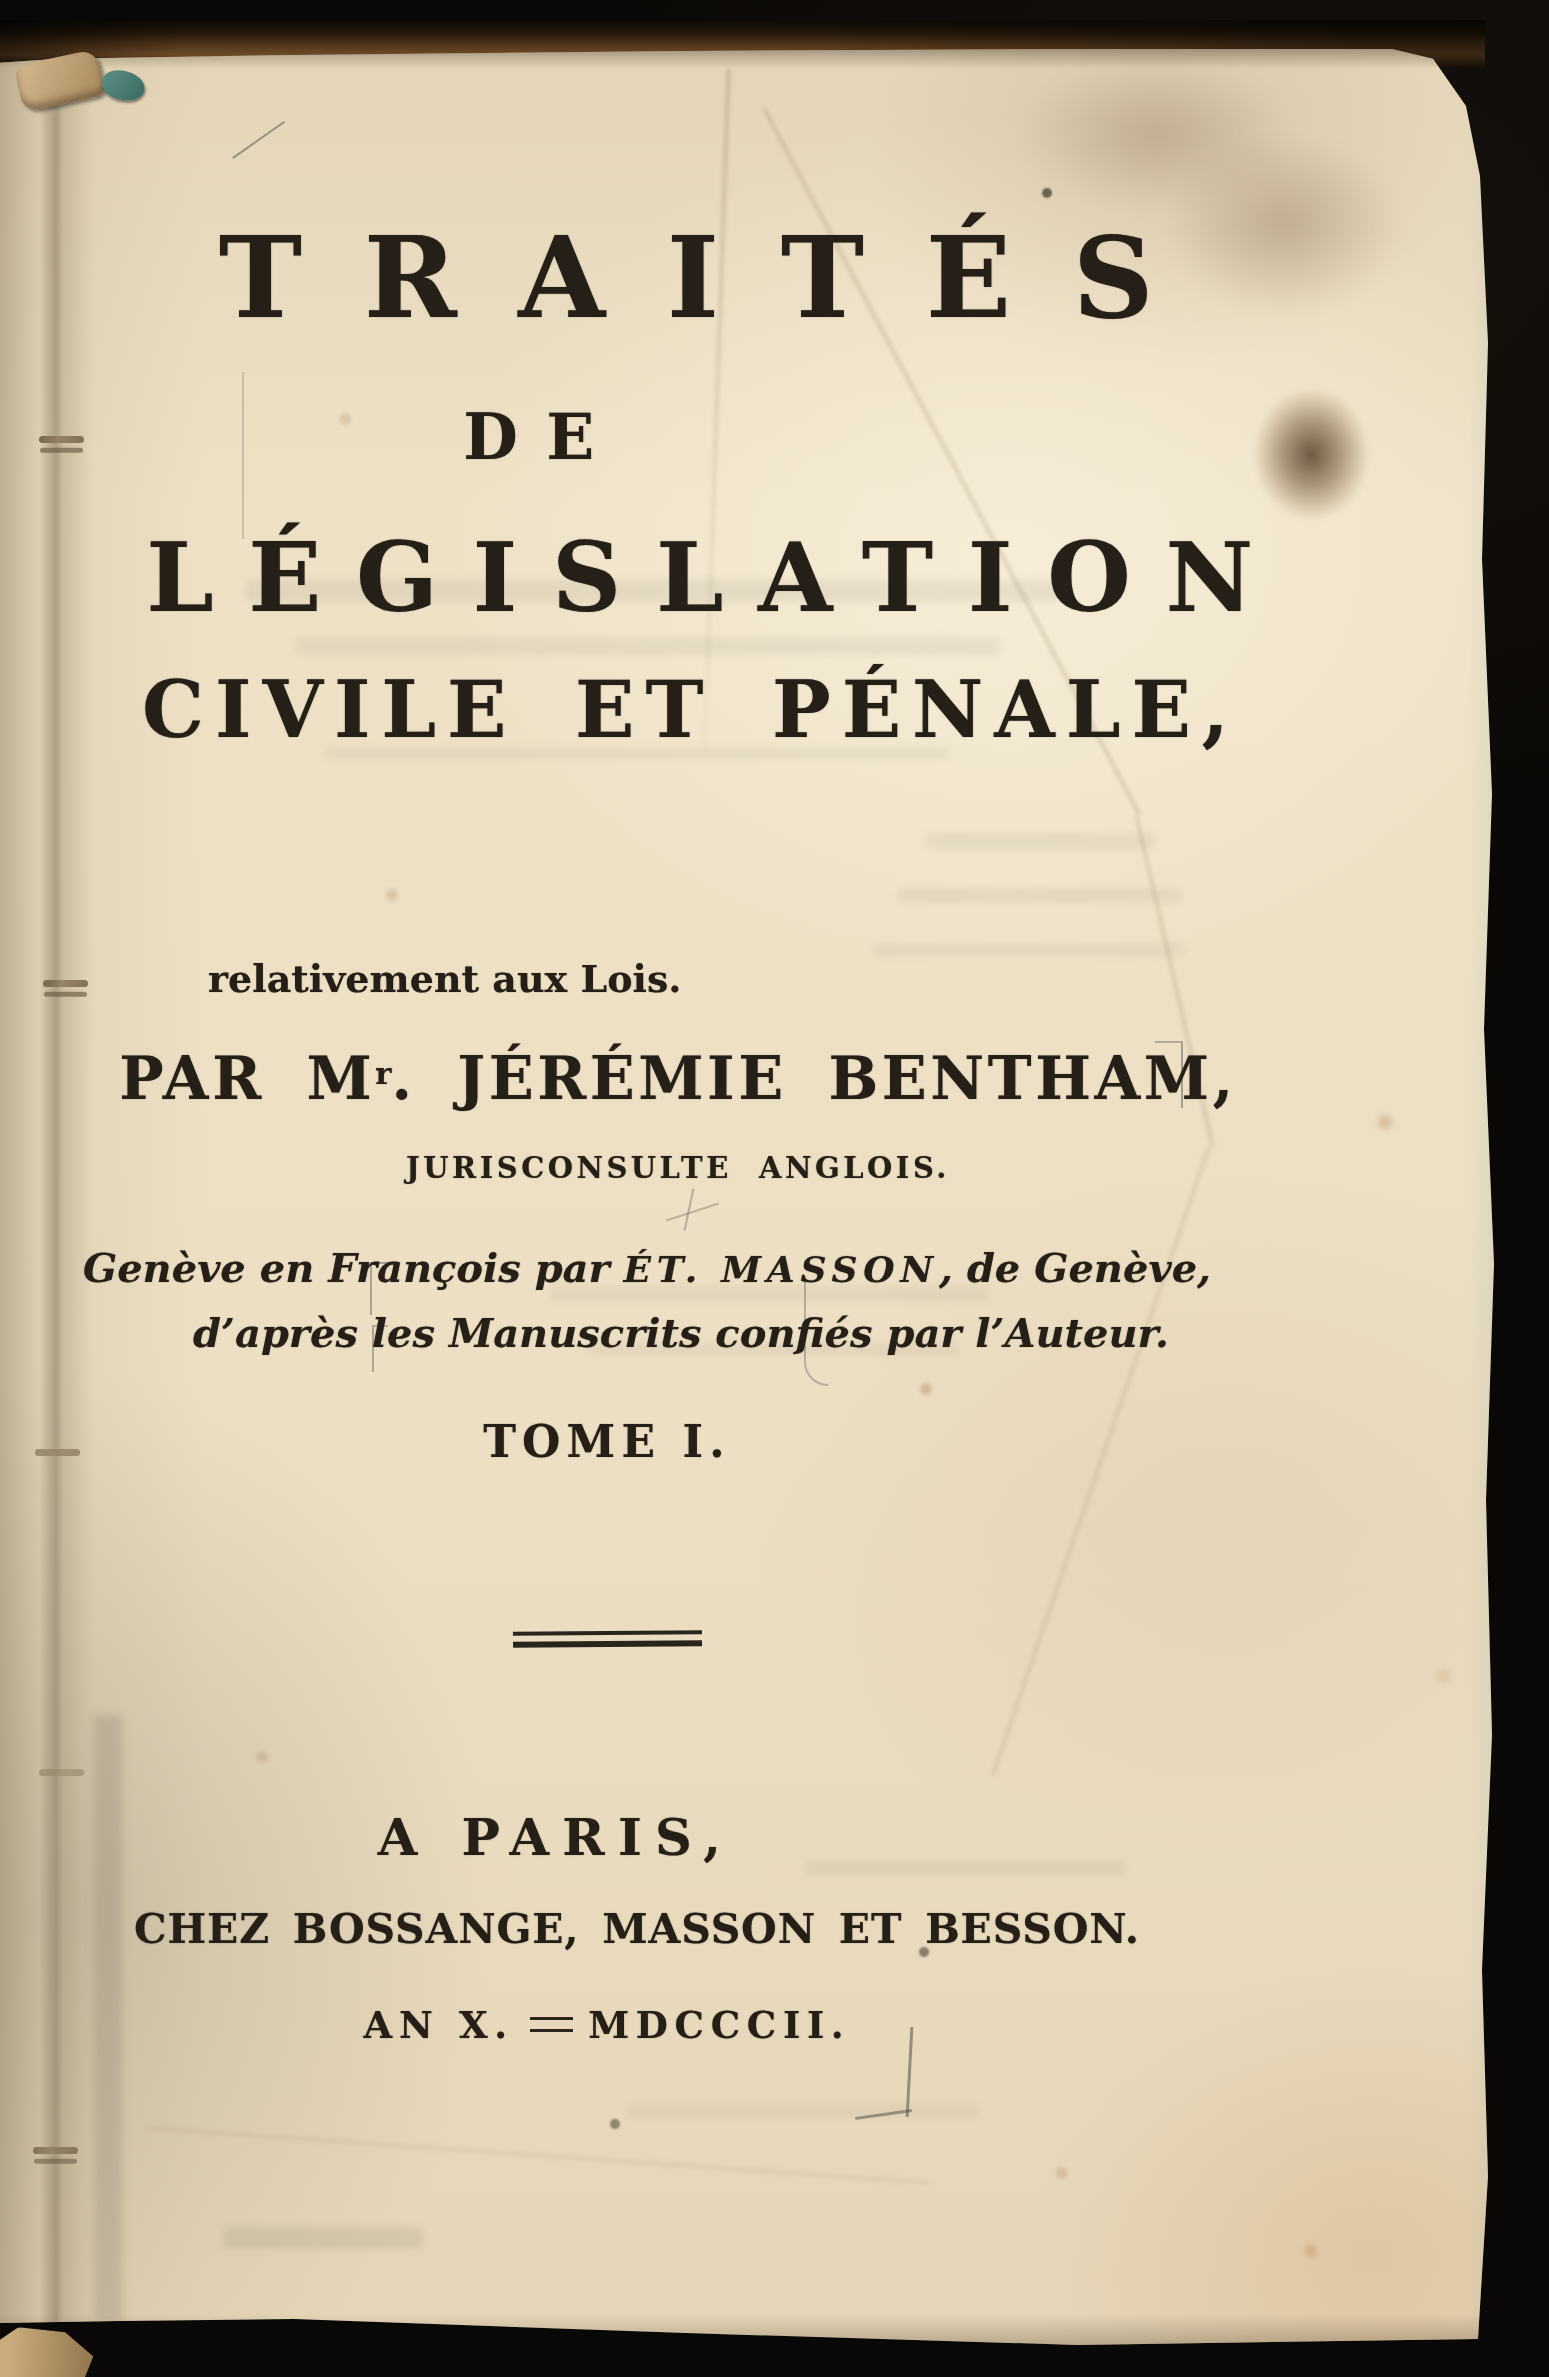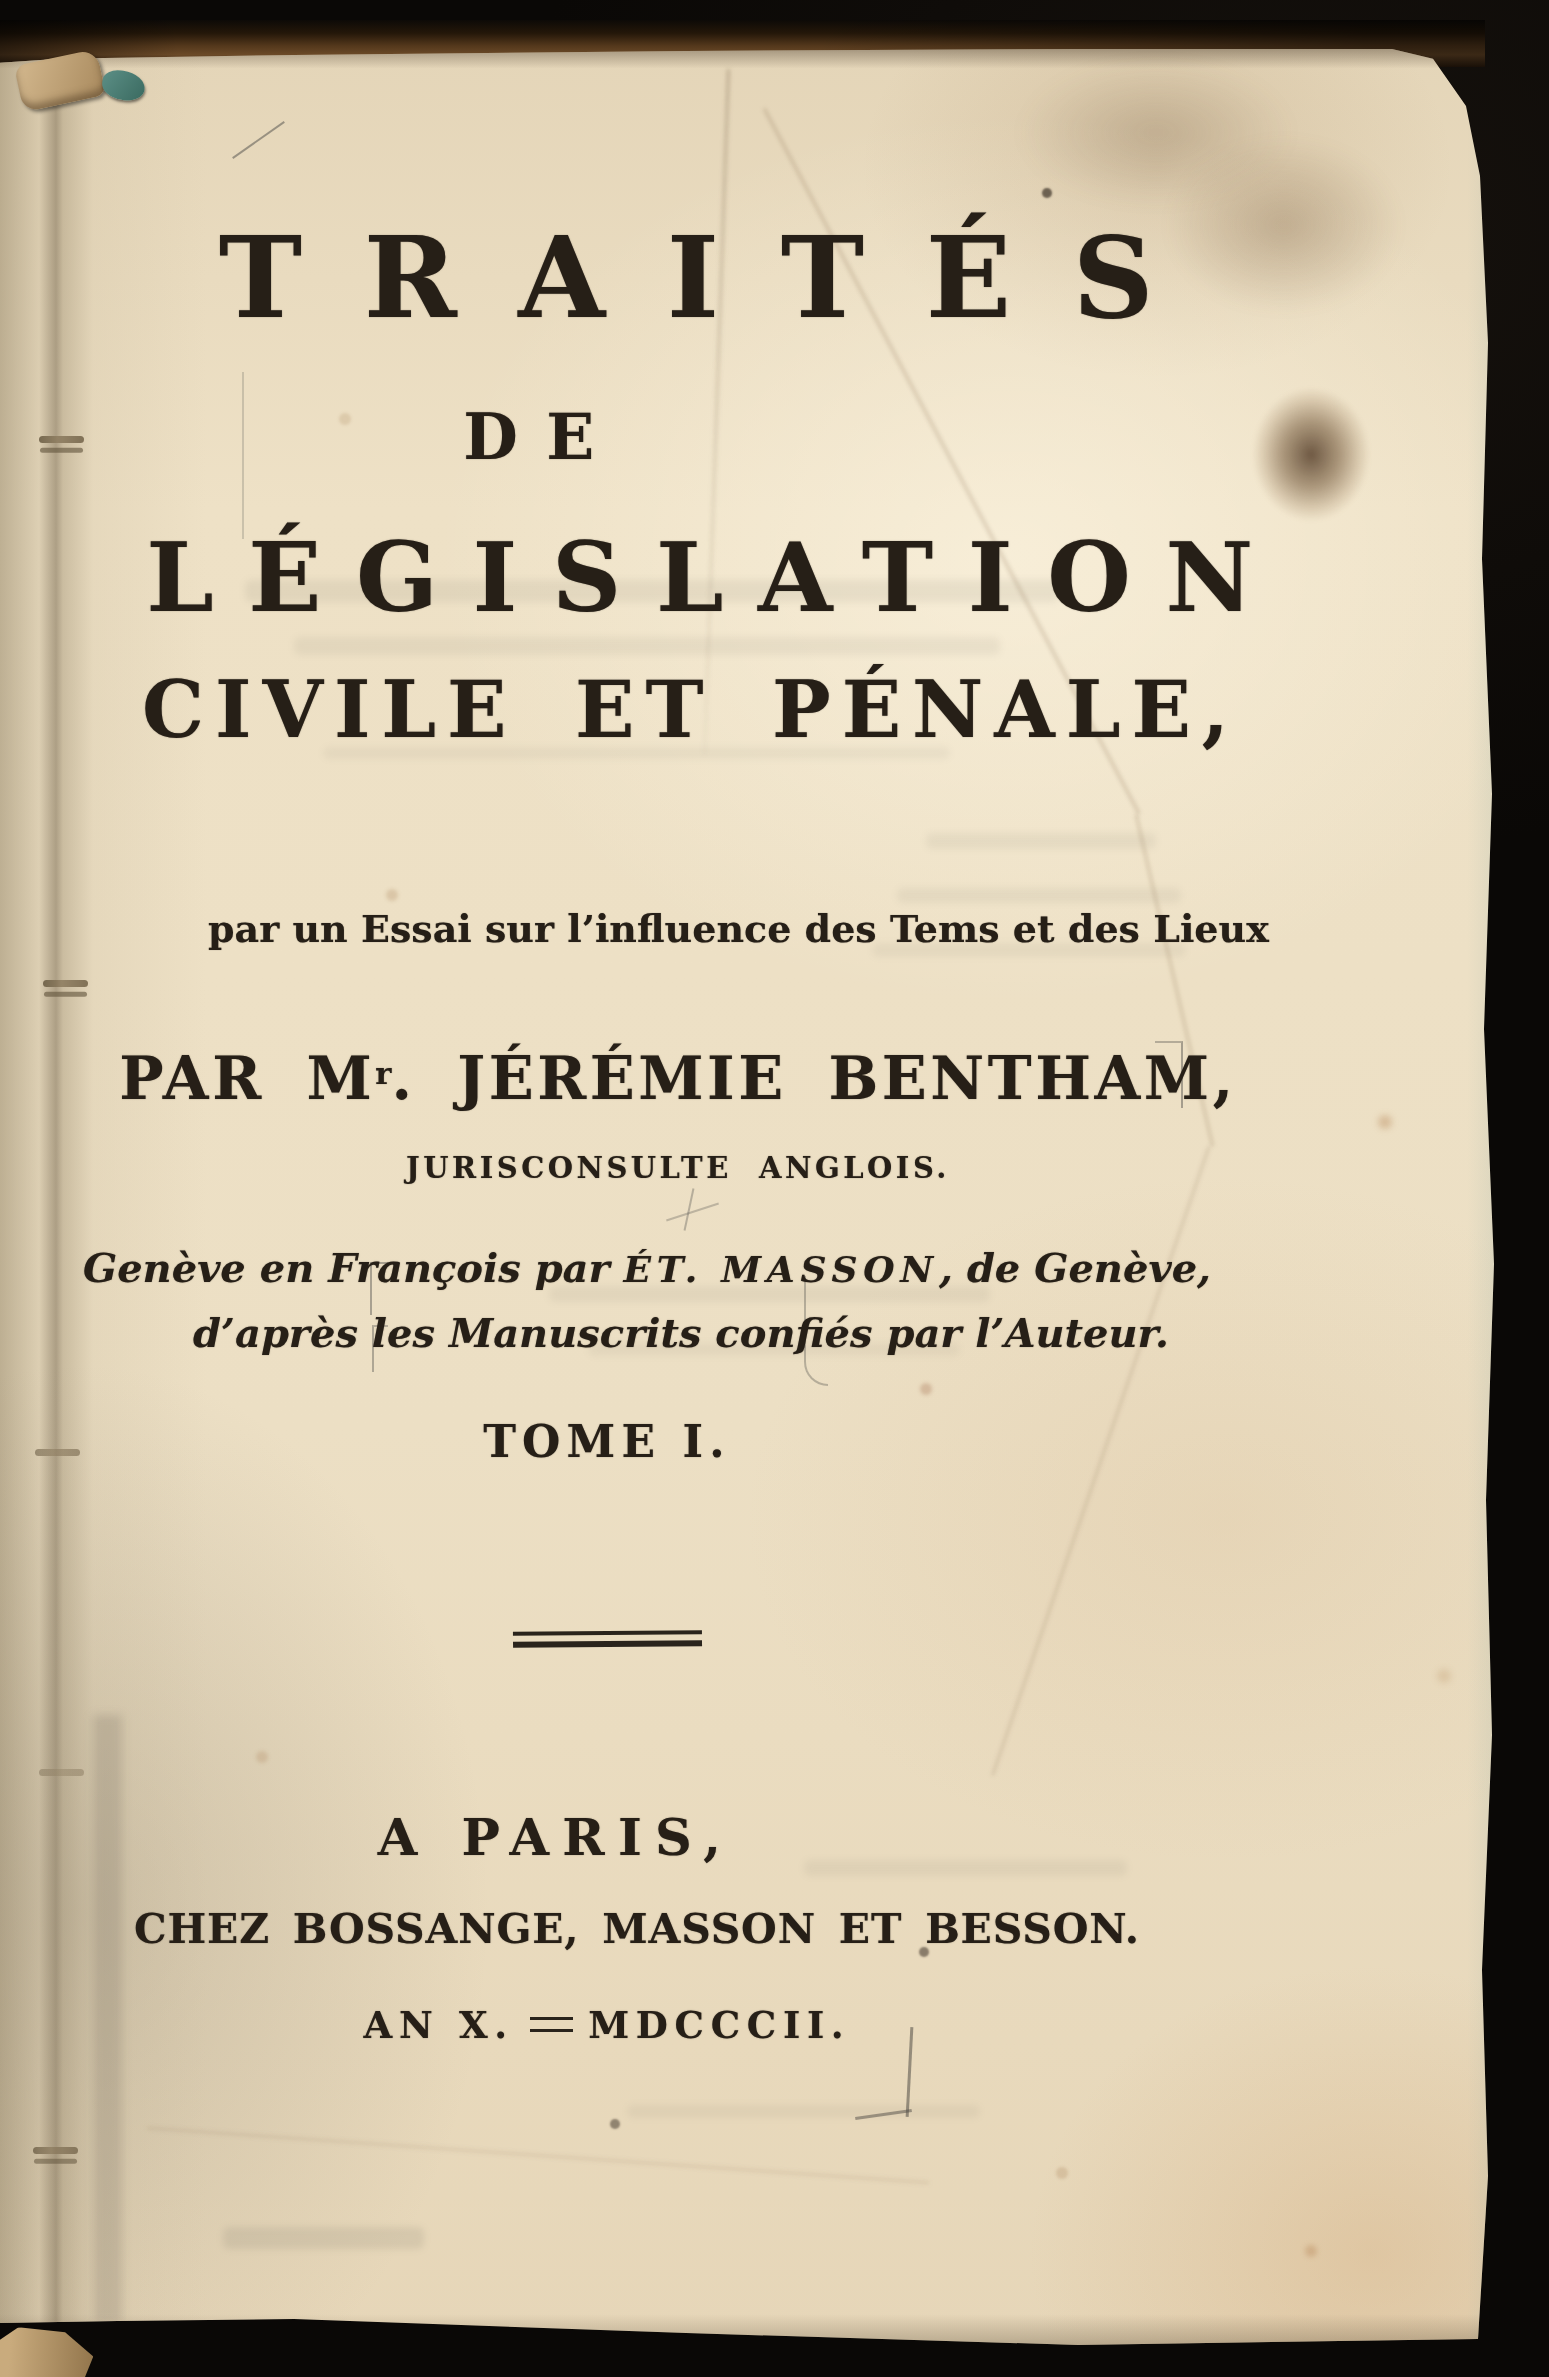--- a/index.html
+++ b/index.html
@@ -185,21 +185,21 @@
     <div class="pm pm7a"></div>
     <div class="pm pm7b"></div>
     <div class="pm pm8a"></div>
     <div class="pm pm8b"></div>
 
     <div class="line t-main">TRAITÉS</div>
     <div class="line t-de">DE</div>
     <div class="line t-leg">LÉGISLATION</div>
     <div class="line t-civ">CIVILE ET PÉNALE,</div>
 
-    <div class="para-line pl2">par un Essai sur l’influence des Tems et des Lieux</div>
+    <div class="para-line pl3">relativement aux Lois.</div>
 
     <div class="line author"><span>PAR M</span><sup>r</sup><span>. JÉRÉMIE BENTHAM,</span></div>
     <div class="line role">JURISCONSULTE ANGLOIS.</div>
 
     <div class="line pub1"><span>Genève en François par </span><span class="caps">ÉT. MASSON</span><span>, de Genève,</span></div>
     <div class="line pub2">d’après les Manuscrits confiés par l’Auteur.</div>
 
     <div class="line tome">TOME I.</div>
 
     <div class="rule"></div>

